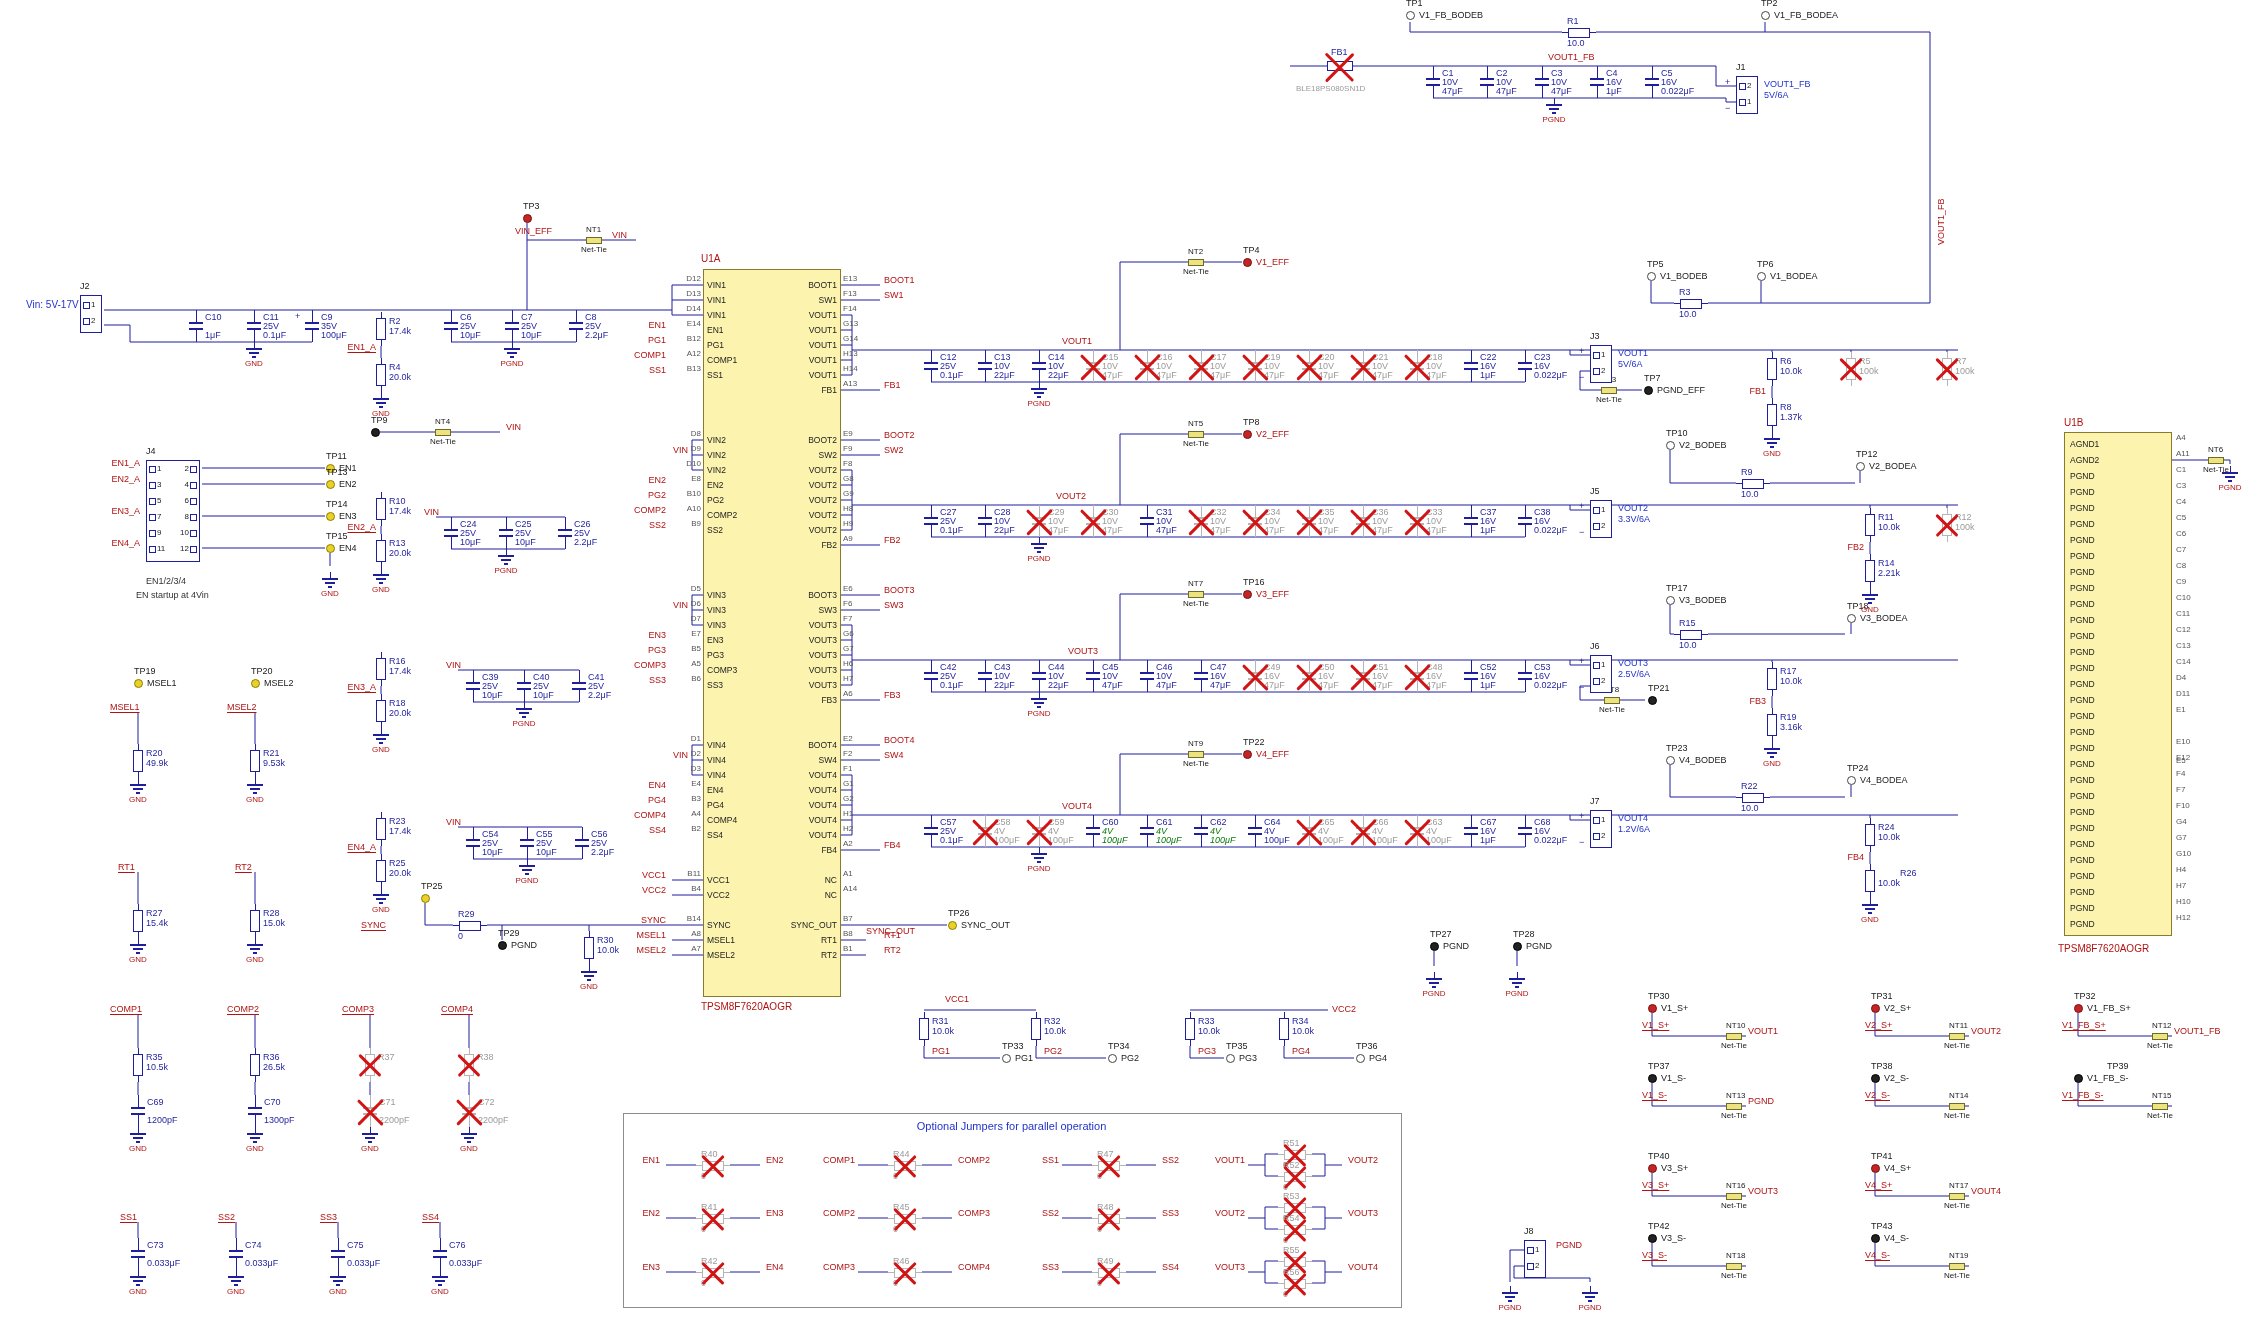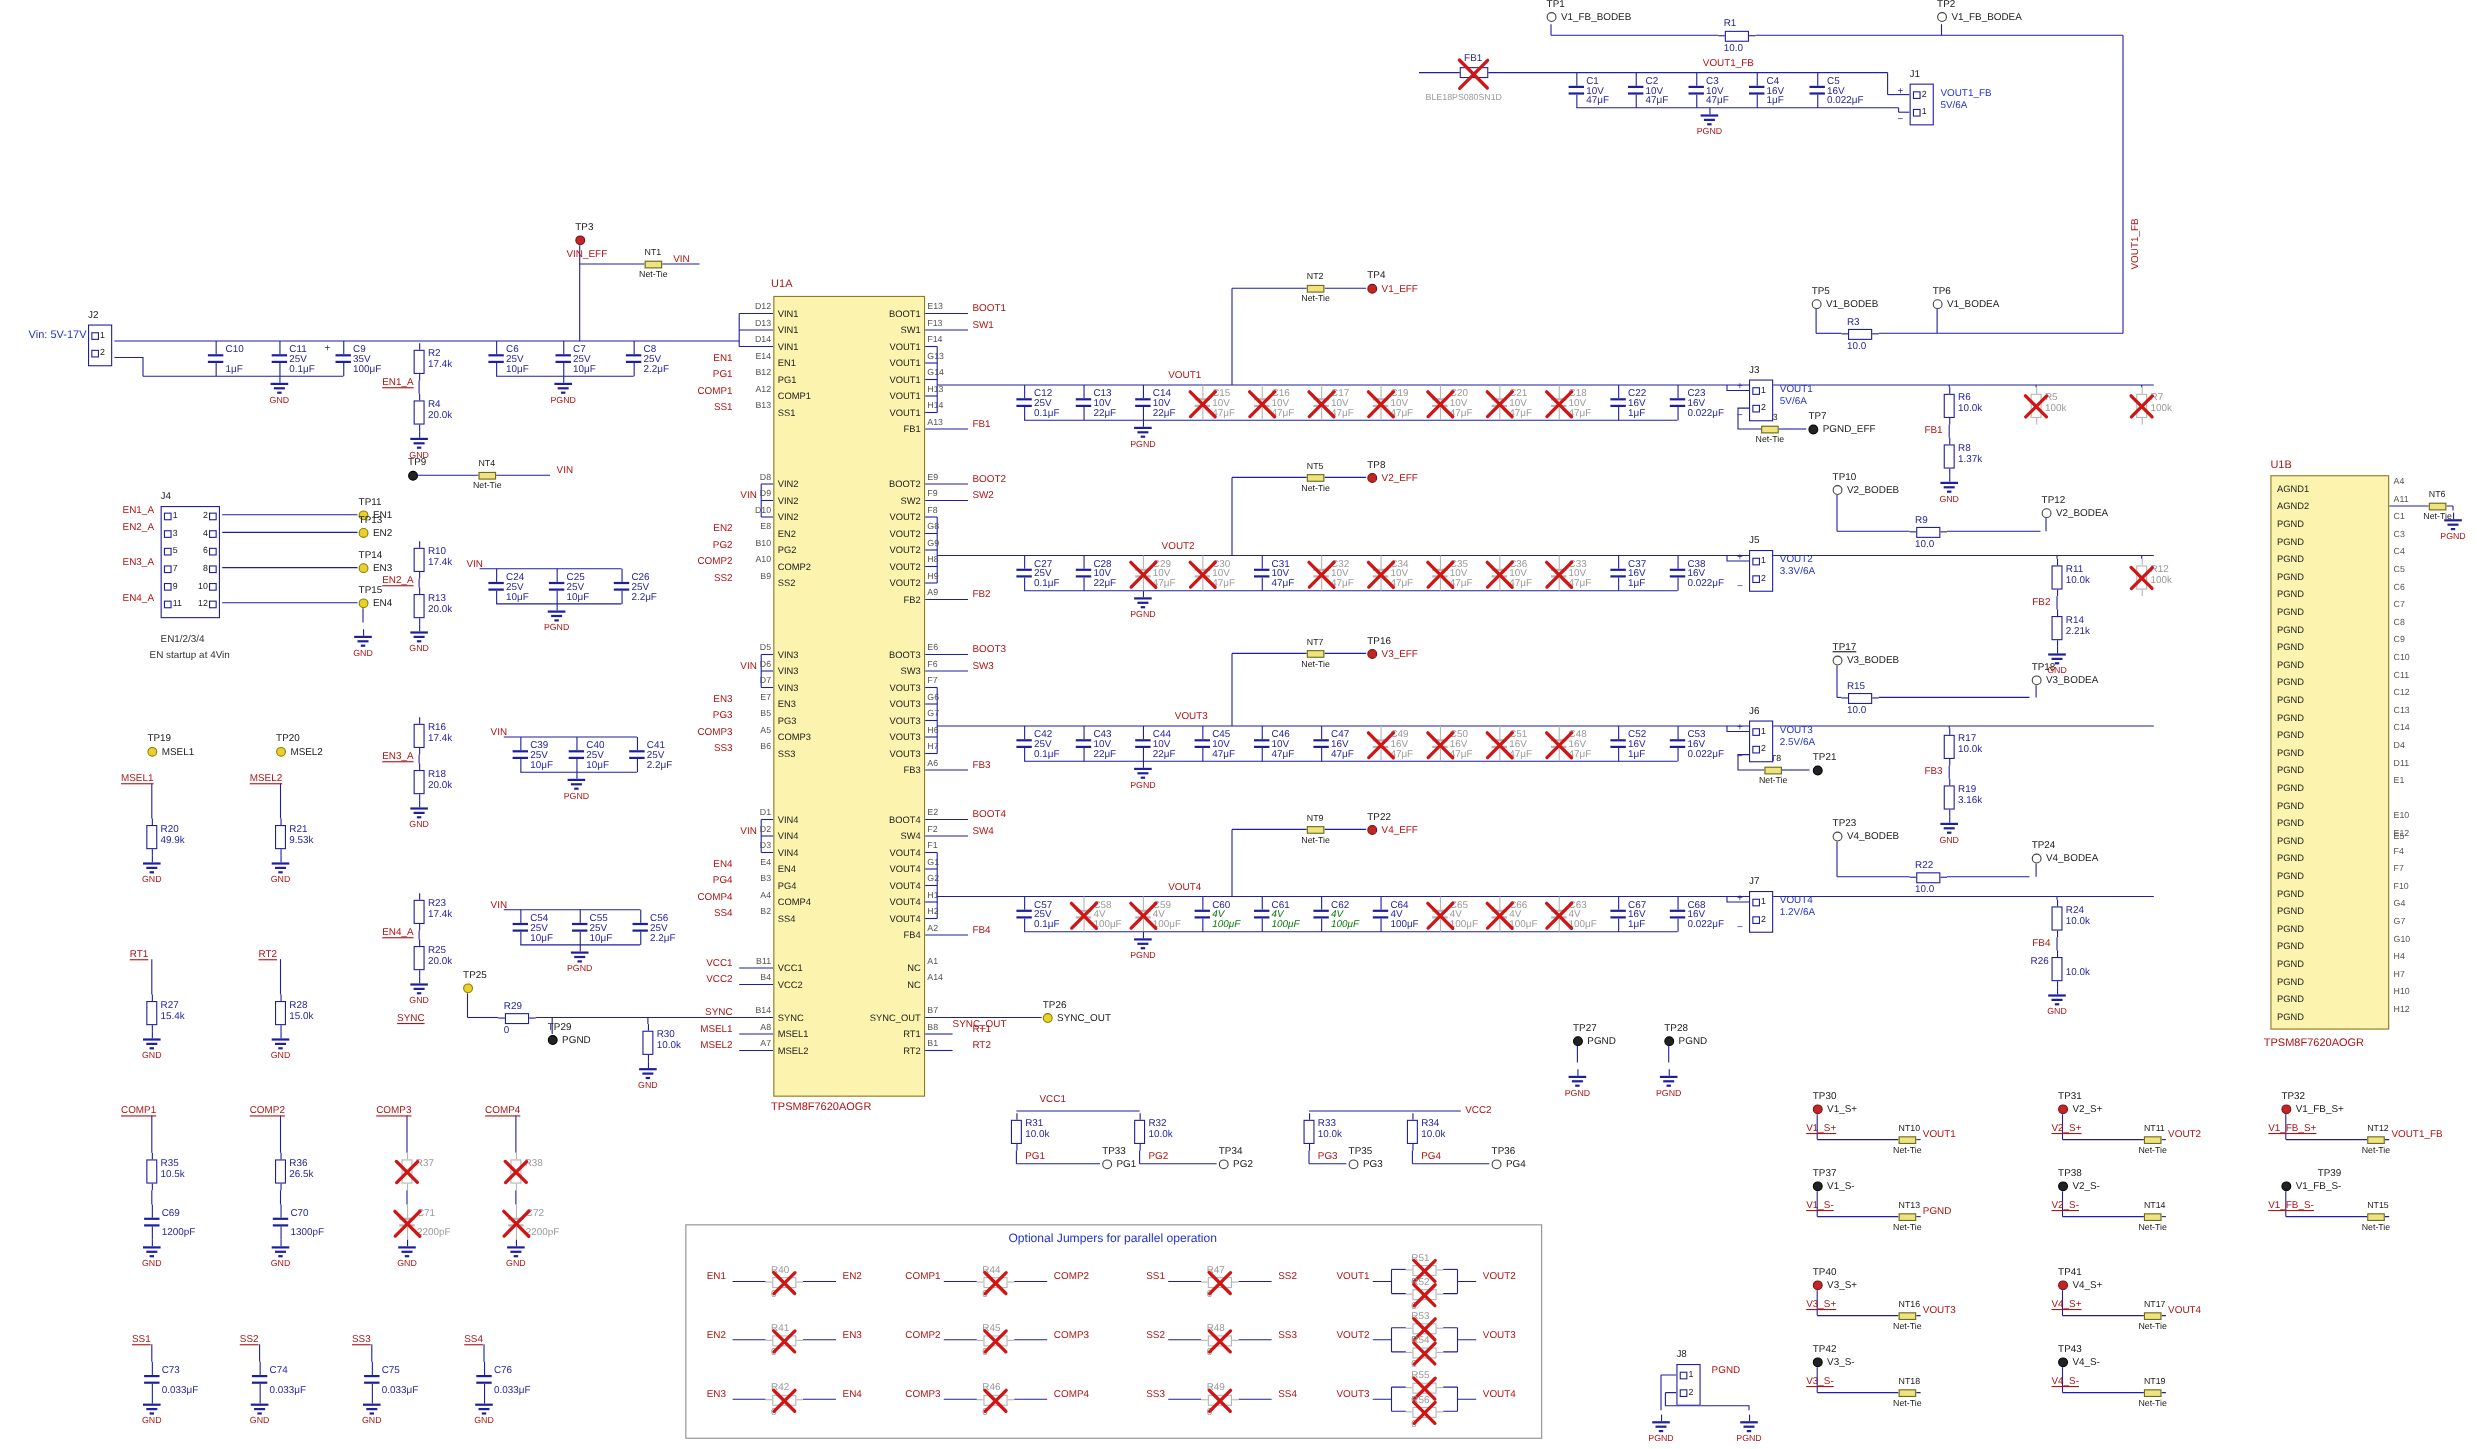--- a/index.html
+++ b/index.html
@@ -1353,21 +1353,21 @@
       <i class="bx"></i>
       <i class="ld"></i>
     </div>
     <div class="lab navy" style="left: 389px; top: 858px;">R25</div>
     <div class="lab navy" style="left: 389px; top: 868px;">20.0k</div>
     <div class="resv" style="left: 1865px; top: 864px;">
       <i class="ld"></i>
       <i class="bx"></i>
       <i class="ld"></i>
     </div>
-    <div class="lab navy" style="left: 1814px; top: 868px; padding-left: 32px;">R26</div>
+    <div class="lab navy" style="left: 1868px; top: 868px; padding-left: 32px;">R26</div>
     <div class="lab navy" style="left: 1878px; top: 878px;">10.0k</div>
     <div class="resv" style="left: 133px; top: 904px;">
       <i class="ld"></i>
       <i class="bx"></i>
       <i class="ld"></i>
     </div>
     <div class="lab navy" style="left: 146px; top: 908px;">R27</div>
     <div class="lab navy" style="left: 146px; top: 918px;">15.4k</div>
     <div class="resv" style="left: 250px; top: 904px;">
       <i class="ld"></i>
@@ -1658,21 +1658,21 @@
     <div class="tp y" style="left: 325.5px; top: 511.5px;"></div>
     <div class="lab blk" style="left: 326px; top: 499px;">TP14</div>
     <div class="lab blk" style="left: 339px; top: 511px;">EN3</div>
     <div class="tp y" style="left: 325.5px; top: 543.5px;"></div>
     <div class="lab blk" style="left: 326px; top: 531px;">TP15</div>
     <div class="lab blk" style="left: 339px; top: 543px;">EN4</div>
     <div class="tp r" style="left: 1242.5px; top: 589.5px;"></div>
     <div class="lab blk" style="left: 1243px; top: 577px;">TP16</div>
     <div class="lab red" style="left: 1256px; top: 589px;">V3_EFF</div>
     <div class="tp w" style="left: 1665.5px; top: 595.5px;"></div>
-    <div class="lab blk" style="left: 1666px; top: 583px; text-decoration: underline;">TP17</div>
+    <div class="lab blk" style="left: 1666px; top: 583px;">TP17</div>
     <div class="lab blk" style="left: 1679px; top: 595px;">V3_BODEB</div>
     <div class="tp w" style="left: 1846.5px; top: 613.5px;"></div>
     <div class="lab blk" style="left: 1847px; top: 601px;">TP18</div>
     <div class="lab blk" style="left: 1860px; top: 613px;">V3_BODEA</div>
     <div class="tp y" style="left: 133.5px; top: 678.5px;"></div>
     <div class="lab blk" style="left: 134px; top: 666px;">TP19</div>
     <div class="lab blk" style="left: 147px; top: 678px;">MSEL1</div>
     <div class="tp y" style="left: 250.5px; top: 678.5px;"></div>
     <div class="lab blk" style="left: 251px; top: 666px;">TP20</div>
     <div class="lab blk" style="left: 264px; top: 678px;">MSEL2</div>

